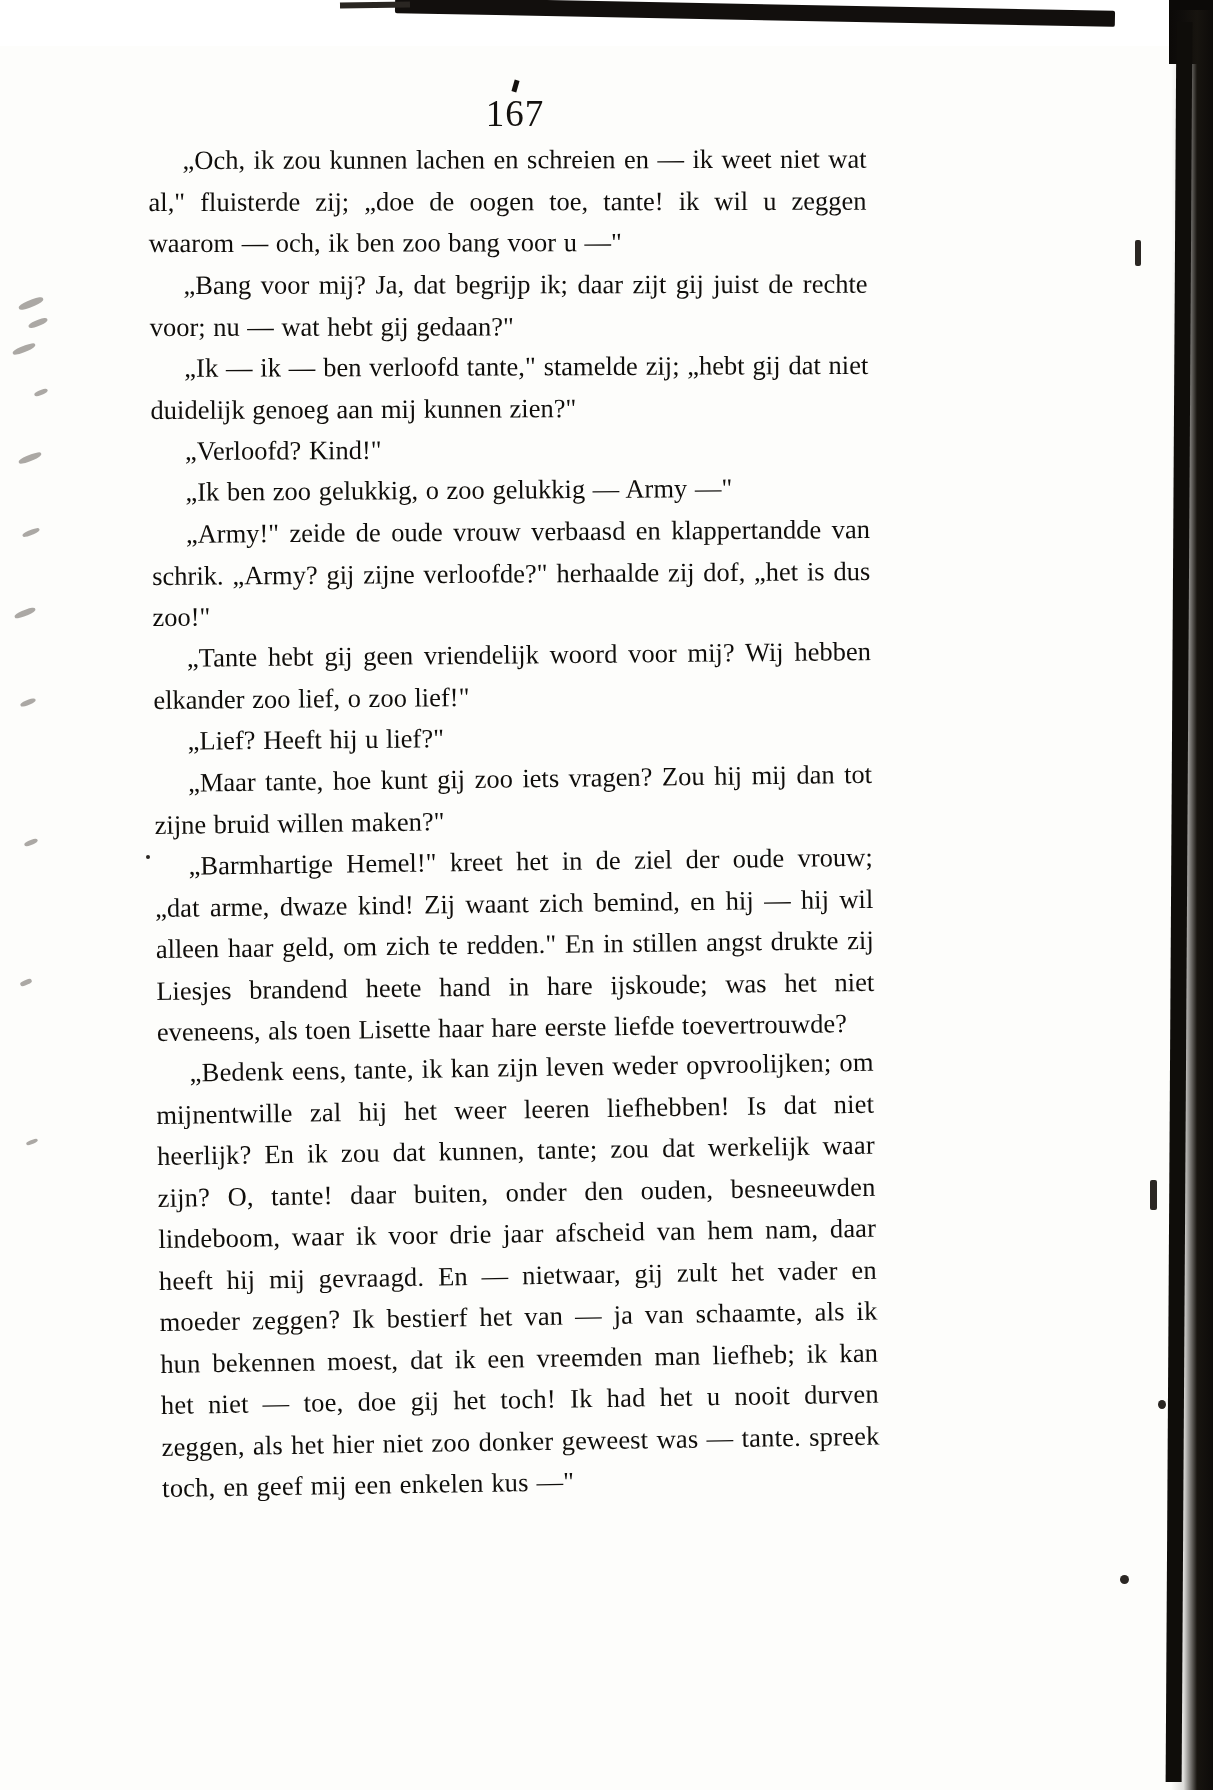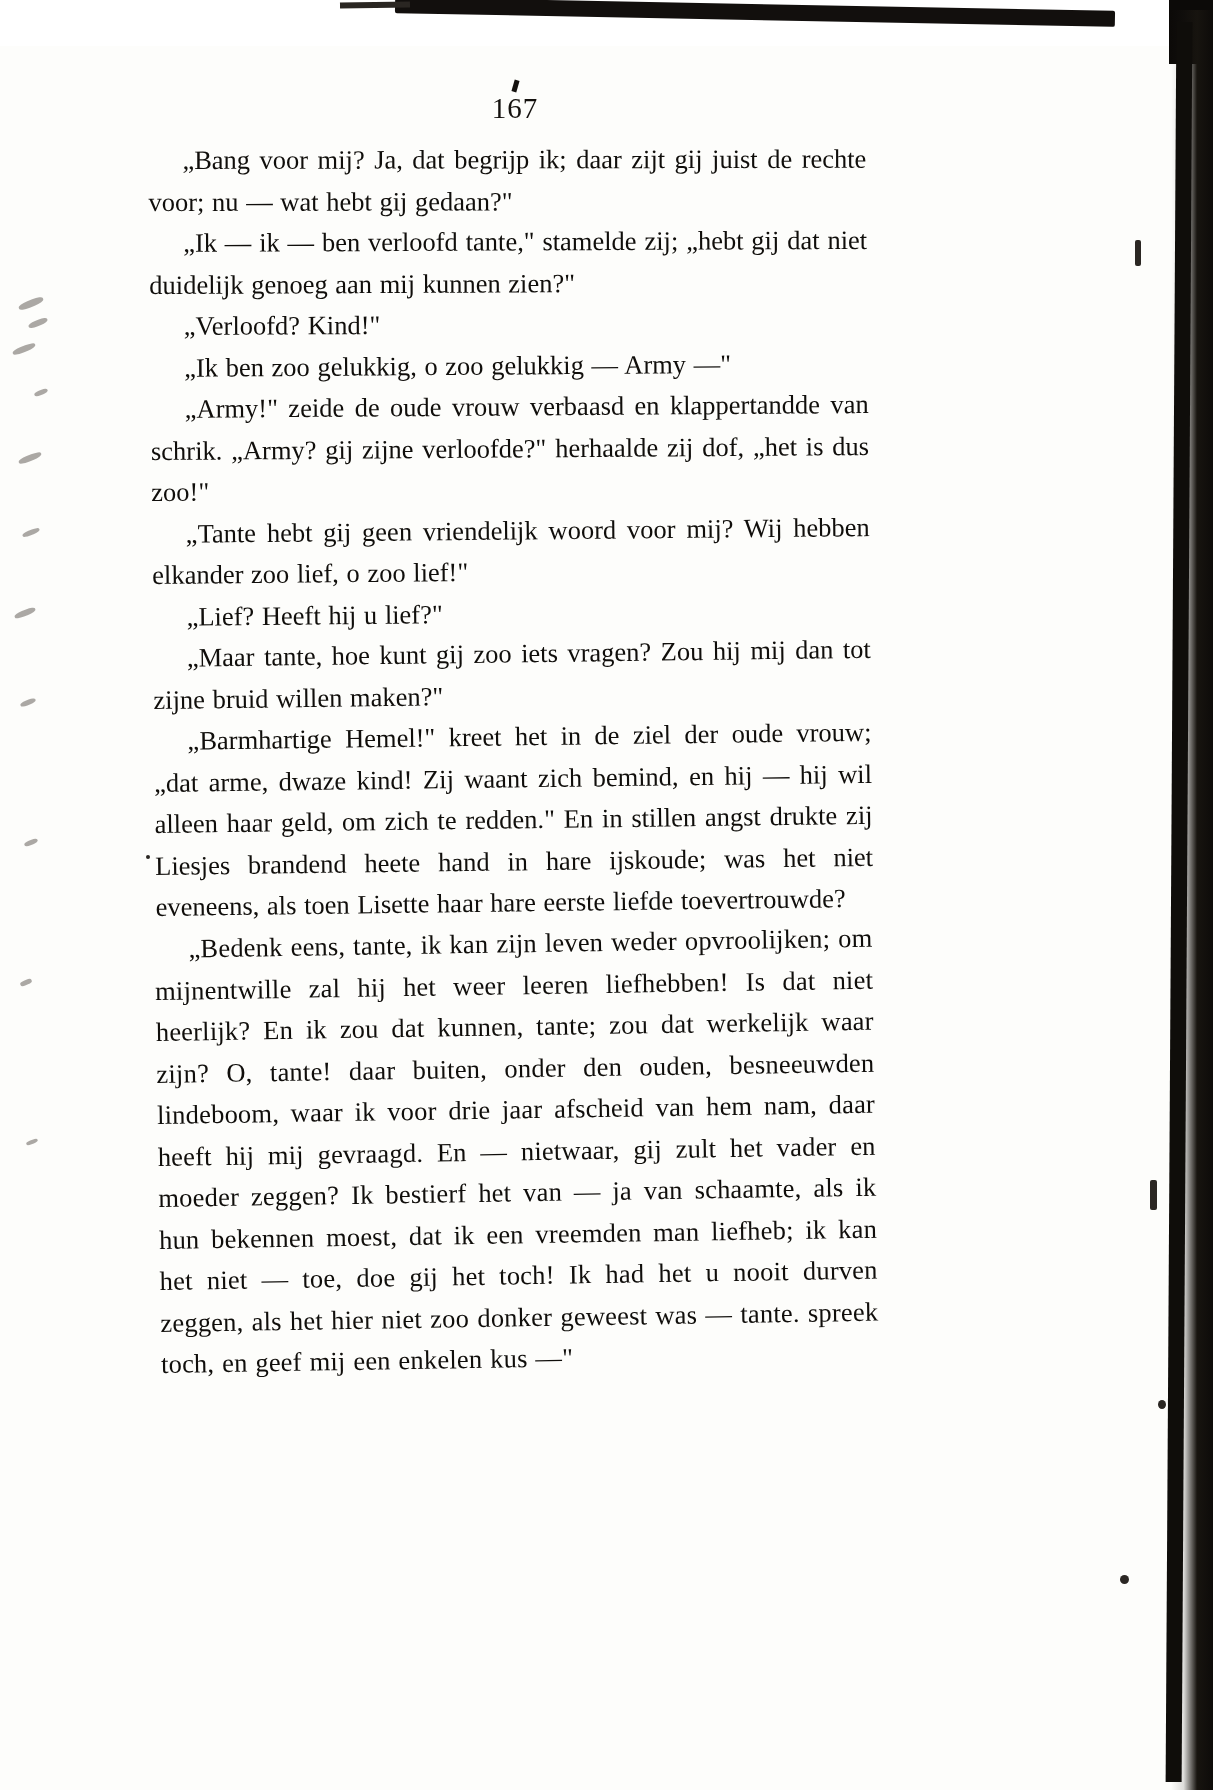--- a/index.html
+++ b/index.html
@@ -85,21 +85,21 @@
     transform: rotate(-22deg);
   }
 
   
   .folio {
     position: absolute;
     top: 92px;
     left: 0;
     width: 1030px;
     text-align: center;
-    font-size: 29px;
+    font-size: 37px;
     letter-spacing: 1px;
     color: #14110e;
   }
   .folio .tick {
     position: absolute;
     left: 50%;
     margin-left: -2px;
     top: -12px;
     width: 5px; height: 12px;
     background: #14110e;
@@ -173,20 +173,21 @@
   <div class="stray-dot" style="left:146px; top:855px;"></div>
 
   <div class="folio">
     <span style="position:relative; display:inline-block;">
       <span class="tick"></span>
       <span>167</span>
     </span>
   </div>
 
   <div class="textblock">
+    <p class="tilt1">„Och, ik zou kunnen lachen en schreien en — ik weet niet wat al," fluisterde zij; „doe de oogen toe, tante! ik wil u zeggen waarom — och, ik ben zoo bang voor u —"</p>
     <p class="tilt1">„Bang voor mij? Ja, dat begrijp ik; daar zijt gij juist de rechte voor; nu — wat hebt gij gedaan?"</p>
     <p class="tilt2">„Ik — ik — ben verloofd tante," stamelde zij; „hebt gij dat niet duidelijk genoeg aan mij kunnen zien?"</p>
     <p class="tilt2">„Verloofd? Kind!"</p>
     <p class="tilt3">„Ik ben zoo gelukkig, o zoo gelukkig — Army —"</p>
     <p class="tilt3">„Army!" zeide de oude vrouw verbaasd en klappertandde van schrik. „Army? gij zijne verloofde?" herhaalde zij dof, „het is dus zoo!"</p>
     <p class="tilt4">„Tante hebt gij geen vriendelijk woord voor mij? Wij hebben elkander zoo lief, o zoo lief!"</p>
     <p class="tilt4">„Lief? Heeft hij u lief?"</p>
     <p class="tilt5">„Maar tante, hoe kunt gij zoo iets vragen? Zou hij mij dan tot zijne bruid willen maken?"</p>
     <p class="tilt5">„Barmhartige Hemel!" kreet het in de ziel der oude vrouw; „dat arme, dwaze kind! Zij waant zich bemind, en hij — hij wil alleen haar geld, om zich te redden." En in stillen angst drukte zij Liesjes brandend heete hand in hare ijskoude; was het niet eveneens, als toen Lisette haar hare eerste liefde toevertrouwde?</p>
     <p class="tilt6 para-last">„Bedenk eens, tante, ik kan zijn leven weder opvroolijken; om mijnentwille zal hij het weer leeren liefhebben! Is dat niet heerlijk? En ik zou dat kunnen, tante; zou dat werkelijk waar zijn? O, tante! daar buiten, onder den ouden, besneeuwden lindeboom, waar ik voor drie jaar afscheid van hem nam, daar heeft hij mij gevraagd. En — nietwaar, gij zult het vader en moeder zeggen? Ik bestierf het van — ja van schaamte, als ik hun bekennen moest, dat ik een vreemden man liefheb; ik kan het niet — toe, doe gij het toch! Ik had het u nooit durven zeggen, als het hier niet zoo donker geweest was — tante. spreek toch, en geef mij een enkelen kus —"</p>

